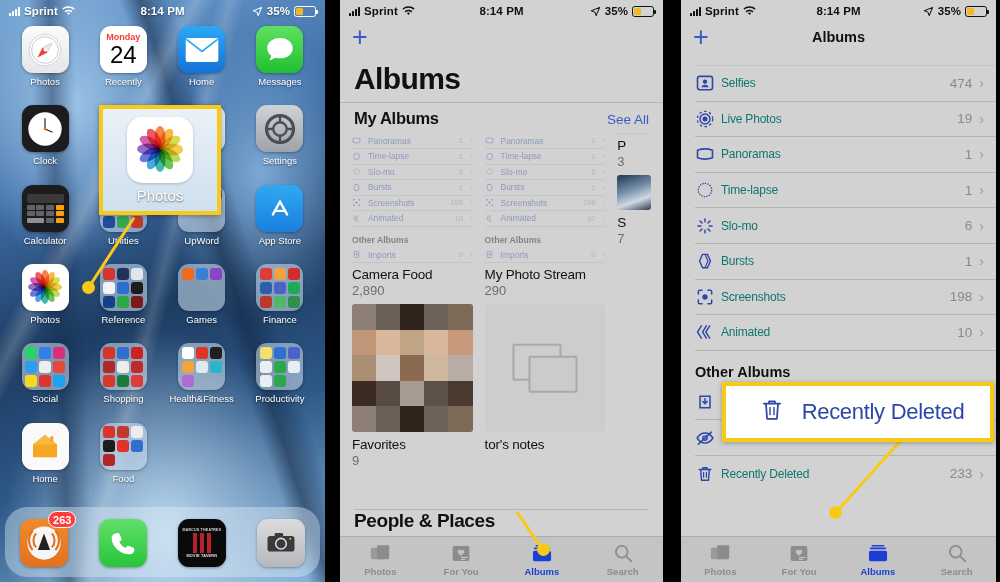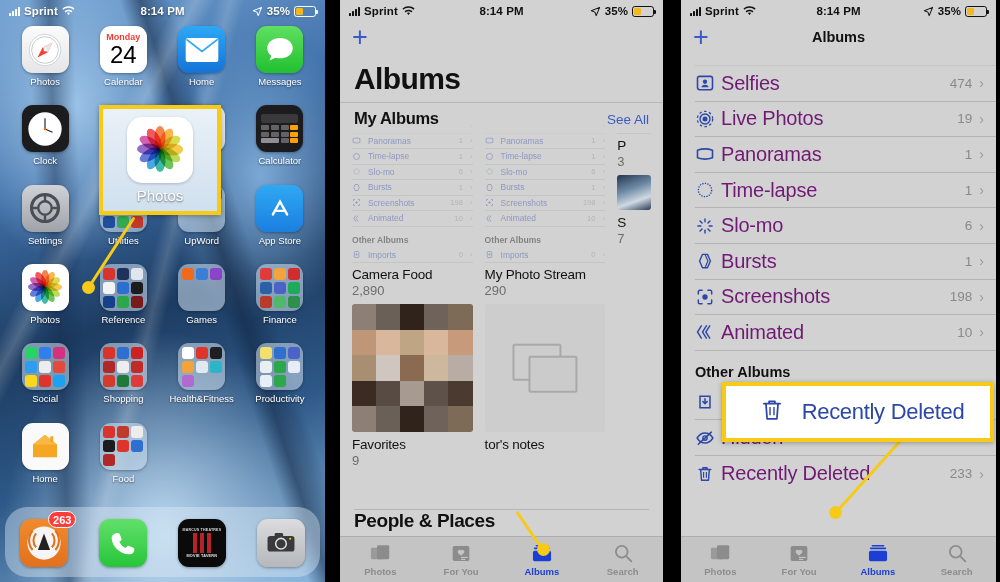--- a/index.html
+++ b/index.html
@@ -172,21 +172,21 @@
   .hairline { position:absolute; left:14px; right:14px; bottom:72px; height:1px; background:rgba(0,0,0,.13); }
 
   
   .biglist { position:absolute; left:0; right:0; top:52px; bottom:46px; padding:0 0 0 14px; }
   .blrow {
     display:flex; align-items:center; height:35.6px;
     border-bottom: 1px solid rgba(0,0,0,.14); padding-right:12px;
   }
   .blrow .bi { width:22px; flex:0 0 26px; color:#2c47a8; }
   .blrow .bi svg { width:20px; height:20px; display:block; }
-  .blrow .bl { flex:1; font-size:20px; color:#701a75; letter-spacing:-.2px; }
+  .blrow .bl { flex:1; font-size:12px; color:#0f766e; letter-spacing:-.2px; }
   .blrow .bc { font-size:13.5px; color:#8a8a8a; margin-right:7px; }
   .blrow .bchev { color:#9a9a9a; font-size:14px; line-height:1; }
   .other-head { font-size:14.5px; font-weight:800; padding:13px 0 5px; color:#111; }
 
   
   .tabbar {
     position:absolute; left:0; right:0; bottom:0; height:46px;
     background:#c4c4c4; display:flex; align-items:center;
     border-top:1px solid rgba(0,0,0,.12); z-index:5;
   }
@@ -270,21 +270,21 @@
               </svg>
             </div>
             <div class="app-label">Photos</div>
           </div>
 
           <div class="app">
             <div class="app-tile" style="background:#fff;flex-direction:column;gap:0">
               <div style="color:#f03e34;font-size:9px;font-weight:700;">Monday</div>
               <div style="color:#000000;font-size:24px;font-weight:300;line-height:26px">24</div>
             </div>
-            <div class="app-label">Calendar</div>
+            <div class="app-label">Recently</div>
           </div>
 
           <div class="app">
             <div class="app-tile" style="background:linear-gradient(180deg,#2da8f5,#1473d8)">
               <svg viewBox="0 0 48 36" width="34" height="26">
                   <rect x="1" y="1" width="46" height="34" rx="3" fill="#fff"></rect>
                   <path d="M2 3l22 17L46 3" fill="none" stroke="#2da8f5" stroke-width="2.6"></path>
                 </svg>
             </div>
             <div class="app-label">Home</div>
@@ -337,53 +337,53 @@
             <div class="app-tile" style="background:linear-gradient(180deg,#e9eef3,#cfd8e2)">
               <svg viewBox="0 0 48 48" width="30" height="30">
                   <path d="M24 34l-11-7V16l11 7z" fill="#2aa5c9"></path>
                   <path d="M24 34l11-7V16l-11 7z" fill="#1d7fa3"></path>
                 </svg>
             </div>
             <div class="app-label">Library</div>
           </div>
 
           <div class="app">
+            <div class="app-tile" style="background:linear-gradient(180deg,#cfd2d6,#9fa3a9)">
+              <svg viewBox="0 0 48 48" width="38" height="38">
+                <circle cx="24" cy="24" r="17" fill="none" stroke="#4b4f55" stroke-width="4"></circle>
+                <circle cx="24" cy="24" r="8.5" fill="none" stroke="#4b4f55" stroke-width="3"></circle>
+                <g stroke="#4b4f55" stroke-width="3">
+                  <line x1="24" y1="7" x2="24" y2="15"></line>
+                    <line x1="24" y1="33" x2="24" y2="41"></line>
+                  <line x1="7" y1="24" x2="15" y2="24"></line>
+                    <line x1="33" y1="24" x2="41" y2="24"></line>
+                </g>
+              </svg>
+            </div>
+            <div class="app-label">Settings</div>
+          </div>
+
+          <div class="app">
             <div class="app-tile" style="background:#1c1c1e;flex-direction:column;gap:2px;padding:5px">
               <div style="width:100%;height:9px;background:#3a3a3c;border-radius:2px"></div>
               <div style="display:grid;grid-template-columns:repeat(4,1fr);gap:1.6px;width:100%">
                 <span style="height:5px;background:#636366;border-radius:1px"></span>
                   <span style="height:5px;background:#636366;border-radius:1px"></span>
                   <span style="height:5px;background:#636366;border-radius:1px"></span>
                   <span style="height:5px;background:#ff9f0a;border-radius:1px"></span>
                 <span style="height:5px;background:#636366;border-radius:1px"></span>
                   <span style="height:5px;background:#636366;border-radius:1px"></span>
                   <span style="height:5px;background:#636366;border-radius:1px"></span>
                   <span style="height:5px;background:#ff9f0a;border-radius:1px"></span>
                 <span style="height:5px;background:#8e8e93;border-radius:1px;grid-column:span 2"></span>
                   <span style="height:5px;background:#636366;border-radius:1px"></span>
                   <span style="height:5px;background:#ff9f0a;border-radius:1px"></span>
               </div>
             </div>
             <div class="app-label">Calculator</div>
-          </div>
-
-          <div class="app">
-            <div class="app-tile" style="background:linear-gradient(180deg,#cfd2d6,#9fa3a9)">
-              <svg viewBox="0 0 48 48" width="38" height="38">
-                <circle cx="24" cy="24" r="17" fill="none" stroke="#4b4f55" stroke-width="4"></circle>
-                <circle cx="24" cy="24" r="8.5" fill="none" stroke="#4b4f55" stroke-width="3"></circle>
-                <g stroke="#4b4f55" stroke-width="3">
-                  <line x1="24" y1="7" x2="24" y2="15"></line>
-                    <line x1="24" y1="33" x2="24" y2="41"></line>
-                  <line x1="7" y1="24" x2="15" y2="24"></line>
-                    <line x1="33" y1="24" x2="41" y2="24"></line>
-                </g>
-              </svg>
-            </div>
-            <div class="app-label">Settings</div>
           </div>
 
           <div class="app">
             <div class="folder">
               <span style="background:#e74c3c"></span>
                 <span style="background:#1c1c1e"></span>
                 <span style="background:#f0f0f0"></span>
               <span style="background:#f5f5f5"></span>
                 <span style="background:#2f80ed"></span>
                 <span style="background:#2b2b2b"></span>

